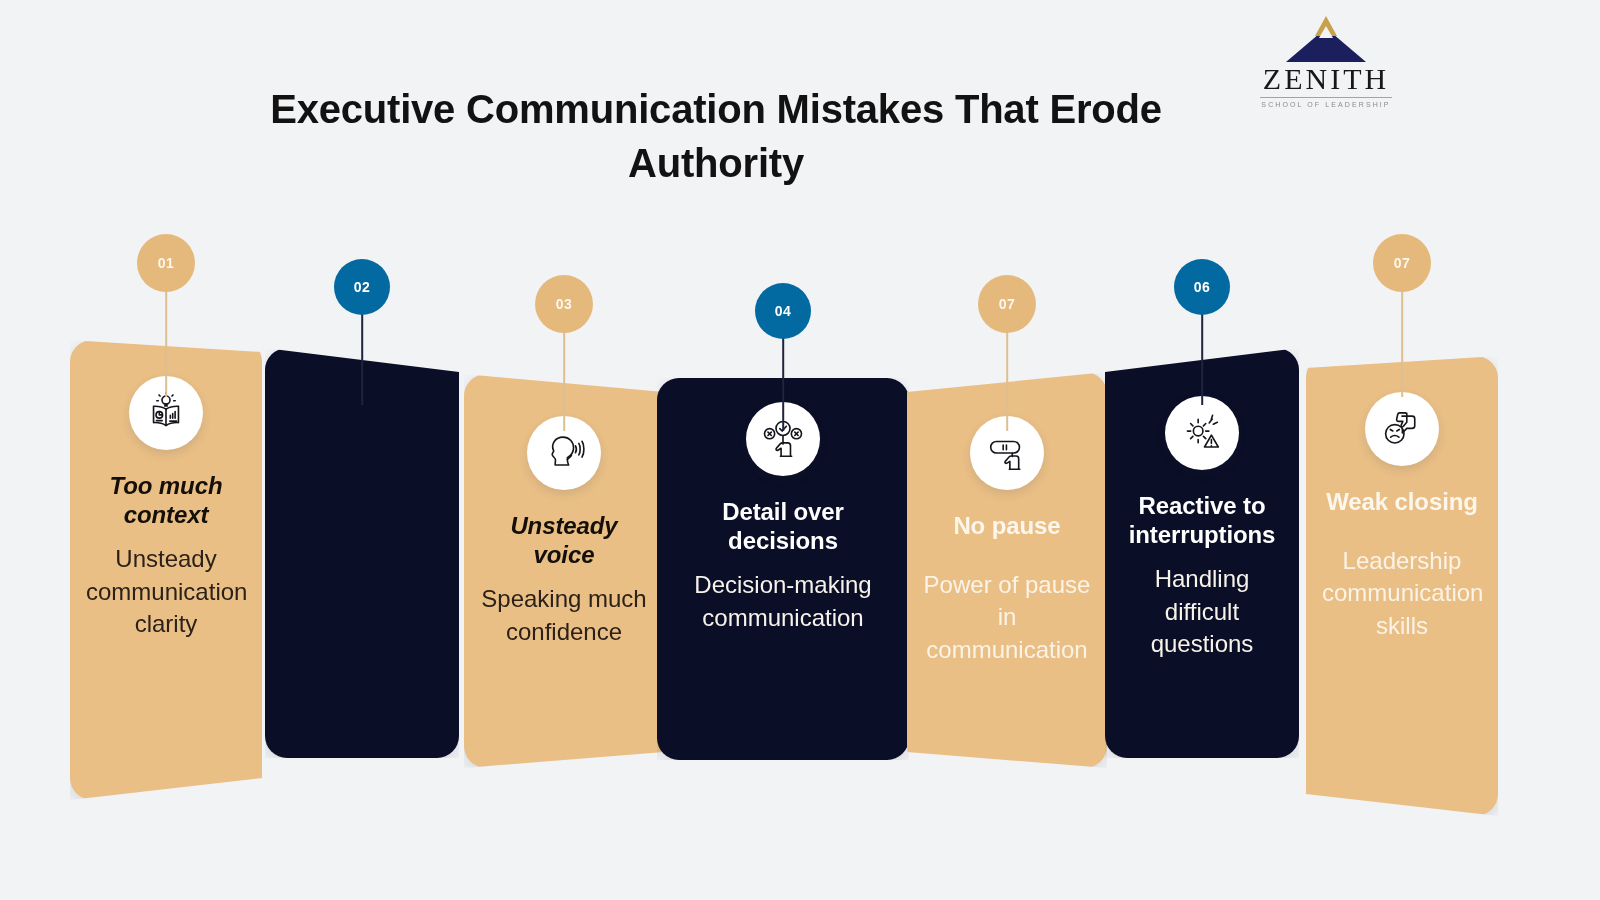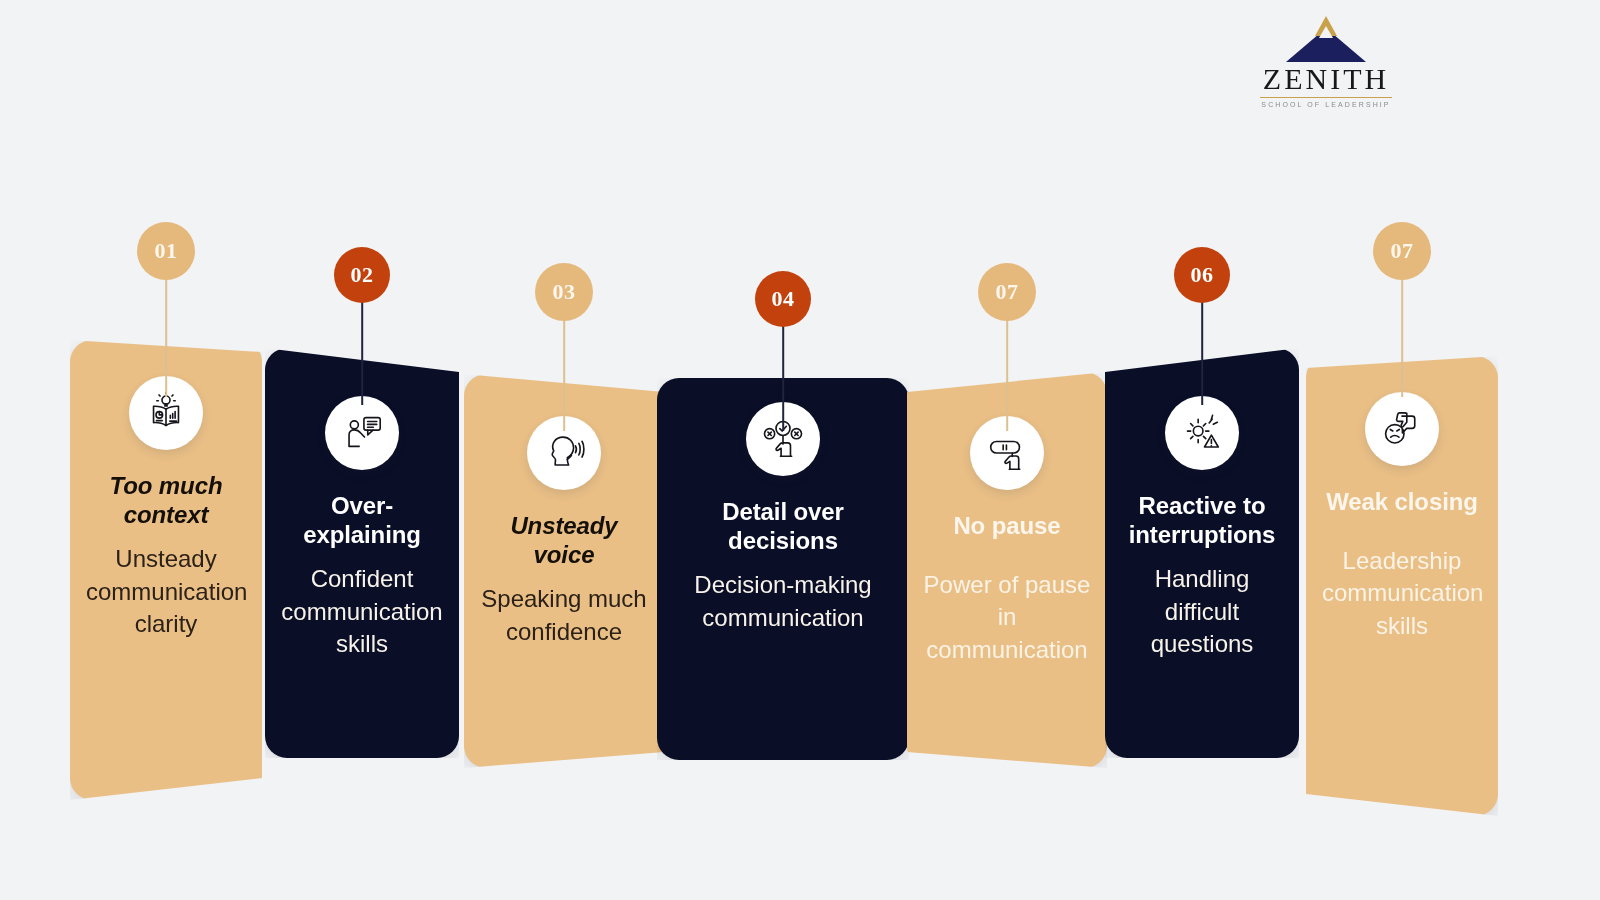--- a/index.html
+++ b/index.html
@@ -84,44 +84,45 @@
   .dark-text .c-desc  { color: #2b2118; }
   .light-text .c-title { color: #ffffff; }
   .light-text .c-desc  { color: #f7f2ea; }
   .cream-text .c-title { color: #fdf6ec; }
   .cream-text .c-desc  { color: #fbf3e6; margin-top: 28px; }
 
   
   .pin { position: absolute; }
   .pin .line { position: absolute; left: 50%; top: 0; width: 1.6px; transform: translateX(-50%); }
   .pin .dot {
-    position: absolute; left: 50%; top: 4px; transform: translateX(-50%);
+    position: absolute; left: 50%; top: 16px; transform: translateX(-50%);
     border-radius: 50%; display: flex; align-items: center; justify-content: center;
-    font-size: 22px; font-weight: bold; letter-spacing: 0.5px; font-family: Liberation Serif, serif;
+    font-size: 14px; font-weight: bold; letter-spacing: 0.5px;
   }
   .pin.tan .dot { background: #e5b87c; color: #fdf7ee; }
   .pin.tan .line { background: #ddbf90; }
-  .pin.navy .dot { background: #c2410c; color: #ffffff; }
+  .pin.navy .dot { background: #0369a1; color: #ffffff; }
   .pin.navy .line { background: #20243c; }
 </style>
 </head>
 <body>
 
 <div class="stage">
 
   <div class="logo">
     <div class="logo-mark">
       <div class="logo-peak"></div>
       <div class="logo-chev"></div>
     </div>
     <div class="logo-word">ZENITH</div>
     <div class="logo-rule"></div>
     <div class="logo-sub">SCHOOL OF LEADERSHIP</div>
   </div>
 
+  <h1 class="title">Executive Communication Mistakes That Erode Authority</h1>
 
   <div class="cards">
       <div class="card tan dark-text" style="left: 70px; top: 340px; width: 192px; height: 460px;">
         <div class="body" style="clip-path: polygon(0% 0%, 100% 2.61%, 100% 95.22%, 0% 100%);"></div>
         <div class="content" style="top: 36px;">
           <div class="iconwrap">
             <svg viewBox="0 0 48 48">
     <g fill="none" stroke="#15151c" stroke-width="1.7" stroke-linecap="round" stroke-linejoin="round">
       <path d="M24 20c-4-2.6-8.5-3.2-13-3v17c4.5-.2 9 .4 13 3 4-2.6 8.5-3.2 13-3V17c-4.5-.2-9 .4-13 3z"></path>
       <path d="M24 20v17"></path>
@@ -138,36 +139,20 @@
           <div class="c-title">Too much context</div>
           <div class="c-desc">Unsteady communication clarity</div>
         </div>
       </div>
       <div class="pin tan" style="left: 166px; top: 218px; width: 0px;">
         <div class="line" style="top: 54px; height: 125px;"></div>
         <div class="dot" style="width: 58px; height: 58px;">01</div>
       </div>
       <div class="card navy light-text" style="left: 265px; top: 348px; width: 194px; height: 410px;">
         <div class="body" style="clip-path: polygon(0% 0%, 100% 5.85%, 100% 100%, 0% 100%);"></div>
-        <div class="content" style="top: 48px;">
-          <div class="iconwrap">
-            <svg viewBox="0 0 48 48">
-    <g fill="none" stroke="#15151c" stroke-width="1.7" stroke-linecap="round" stroke-linejoin="round">
-      <circle cx="16" cy="15.5" r="4.2"></circle>
-      <path d="M10.5 38V25.5c0-2.8 2.4-4.8 5.5-4.8s5.2 1.6 6.6 3.3l4 4.2"></path>
-      <path d="M11 38h10"></path>
-      <rect x="26" y="8" width="17" height="13" rx="2.2"></rect>
-      <path d="M30 21v5l5.5-5"></path>
-      <path d="M29.8 12h9.6M29.8 15h9.6M29.8 18h6"></path>
-    </g>
-            </svg>
-          </div>
-          <div class="c-title">Over-explaining</div>
-          <div class="c-desc">Confident communication skills</div>
-        </div>
       </div>
       <div class="pin navy" style="left: 362px; top: 243px; width: 0px;">
         <div class="line" style="top: 52px; height: 110px;"></div>
         <div class="dot" style="width: 56px; height: 56px;">02</div>
       </div>
       <div class="card tan dark-text" style="left: 464px; top: 374px; width: 200px; height: 394px;">
         <div class="body" style="clip-path: polygon(0% 0%, 100% 4.57%, 100% 95.94%, 0% 100%);"></div>
         <div class="content" style="top: 42px;">
           <div class="iconwrap">
             <svg viewBox="0 0 48 48">

